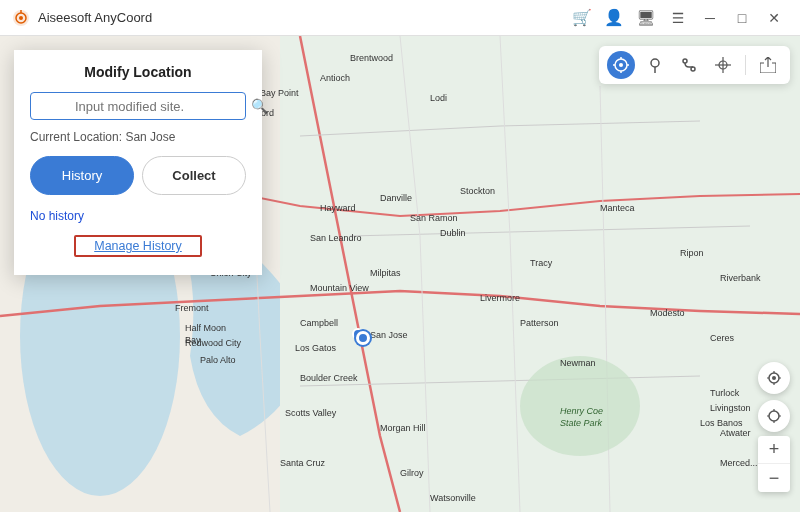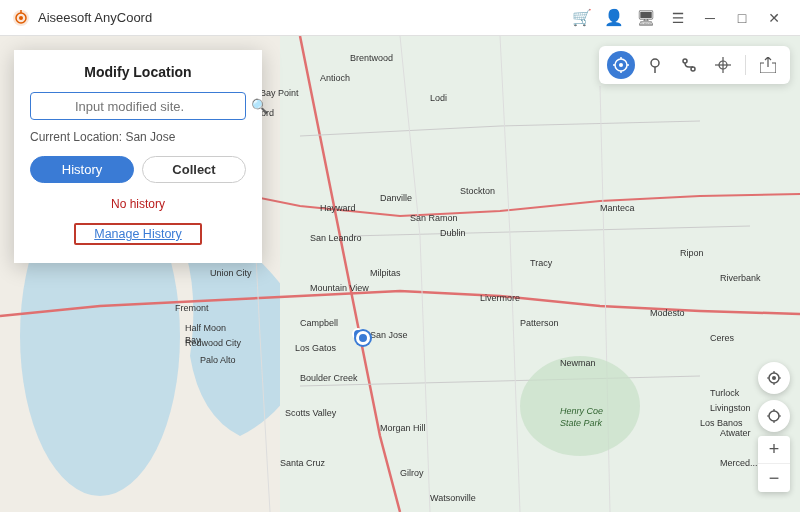--- a/index.html
+++ b/index.html
@@ -53,31 +53,31 @@
       color: #999; background: transparent;
     }
     #search-icon-wrap { color: #888; font-size: 14px; }
     #current-location {
       font-size: 12px; color: #555; margin-bottom: 12px;
     }
     #tab-row {
       display: flex; gap: 8px; margin-bottom: 14px;
     }
     .tab-btn {
-      flex: 1; padding: 5px 0; border-radius: 20px; font-size: 13px;
+      flex: 1; padding: 11px 0; border-radius: 20px; font-size: 13px;
       cursor: pointer; text-align: center; font-weight: 500;
     }
     .tab-history {
       background: #3a7bd5; color: #fff; border: 1.5px solid #3a7bd5;
     }
     .tab-collect {
       background: #fff; color: #333; border: 1.5px solid #ccc; font-weight: bold;
     }
     #no-history {
-      text-align: center; font-size: 12px; color: #b91c1c; margin-bottom: 12px;
+      text-align: left; font-size: 12px; color: #1d4ed8; margin-bottom: 12px;
     }
     #manage-history-wrap {
       display: flex; justify-content: center;
     }
     #manage-history-link {
       font-size: 12.5px; color: #3a7bd5; text-decoration: underline;
       cursor: pointer;
       border: 2px solid #c0392b; padding: 2px 18px; border-radius: 2px;
     }
 

